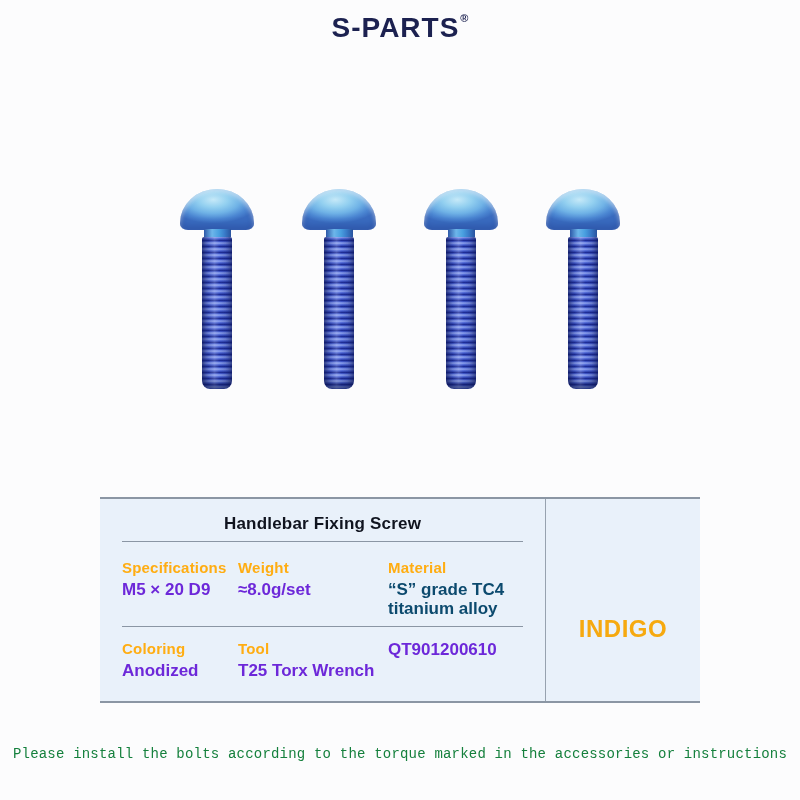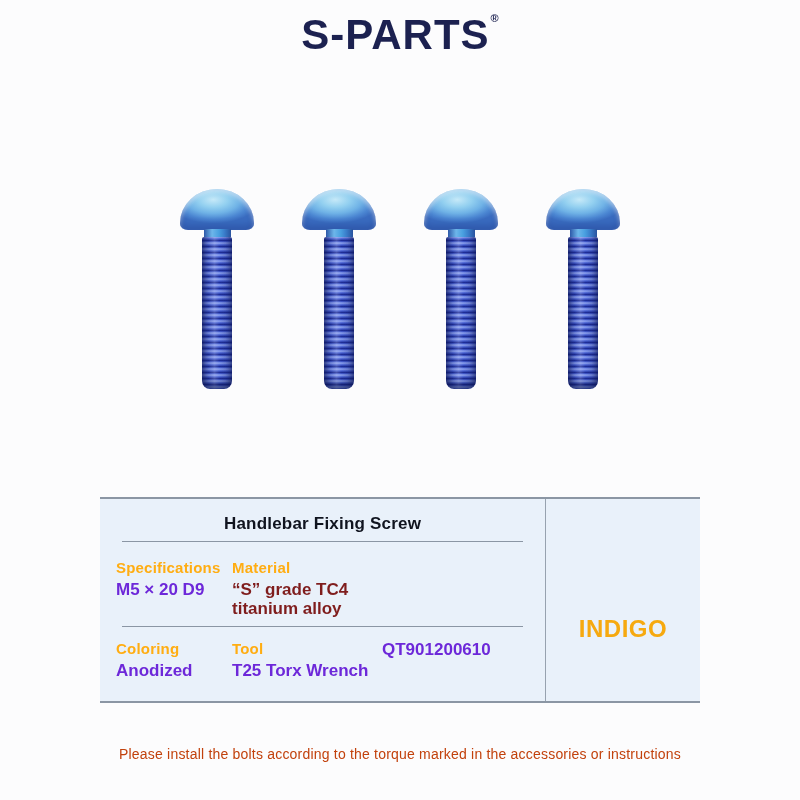--- a/index.html
+++ b/index.html
@@ -8,21 +8,21 @@
     background:#fcfcfd;
     font-family:"Liberation Sans", sans-serif;
   }
 
   
   .logo-row{
     position:absolute;top:14px;left:0;width:100%;
     text-align:center;color:#1c2150;line-height:1;
   }
   .logo-text{
-    font-size:42px;font-weight:bold;letter-spacing:1px;
+    font-size:28px;font-weight:bold;letter-spacing:1px;
     display:inline-block;vertical-align:top;
   }
   .reg-mark{
     font-size:11px;font-weight:bold;display:inline-block;
     vertical-align:top;margin-top:-1px;margin-left:1px;
   }
 
   
   .screws{
     position:absolute;top:189px;left:0;width:100%;
@@ -62,48 +62,48 @@
     display:flex;
   }
   .card-left{width:445px;display:flex;flex-direction:column;box-sizing:border-box;}
   .card-title{
     height:34px;padding-top:8px;display:flex;align-items:center;justify-content:center;
     font-size:17px;font-weight:bold;color:#10141f;letter-spacing:.2px;
   }
   .hline{border-top:1px solid #8b96a4;margin:0 22px;height:0;}
   .spec-row{
     display:grid;grid-template-columns:116px 150px 1fr;
-    padding:0 8px 0 16px;box-sizing:border-box;
+    padding:0 8px 0 22px;box-sizing:border-box;
   }
   .row-a{height:84px;padding-top:17px;}
   .row-b{flex:1;padding-top:13px;}
   .cell{min-width:0;}
   .cell-label{
     font-size:15px;font-weight:bold;color:#ffad12;
     margin-bottom:4px;letter-spacing:.2px;
   }
   .cell-value{
     font-size:17px;font-weight:bold;color:#6d28d9;line-height:1.12;
   }
-  .cell.accent .cell-value{color:#7f1d1d;}
+  .cell.accent .cell-value{color:#0c4a6e;}
   .cell.sn .cell-label{
     font-size:20px;font-weight:normal;color:#f5bd51;margin-bottom:2px;
   }
   .card-right{
     flex:1;border-left:1px solid #97a2af;box-sizing:border-box;
     display:flex;align-items:center;justify-content:center;padding-top:58px;
   }
   .color-name{
     font-size:24px;font-weight:bold;color:#f6a90f;letter-spacing:.5px;
   }
 
   
   .footer-note{
     position:absolute;top:746px;left:0;width:100%;
-    text-align:center;font-size:14px;color:#c2410c;letter-spacing:.2px;
+    text-align:center;font-size:14px;color:#15803d;letter-spacing:.2px;font-family:Liberation Mono, monospace;
   }
 </style>
 </head>
 <body>
 
 <div class="logo-row">
   <span class="logo-text">S-PARTS</span><span class="reg-mark">®</span>
 </div>
 
 <div class="screws" id="screws">
@@ -132,20 +132,24 @@
 <section class="card">
   <div class="card-left">
     <div class="card-title">Handlebar Fixing Screw</div>
     <div class="hline"></div>
 
     <div class="spec-row row-a">
       <div class="cell">
         <div class="cell-label">Specifications</div>
         <div class="cell-value">M5 × 20 D9</div>
       </div>
+      <div class="cell">
+        <div class="cell-label">Weight</div>
+        <div class="cell-value">≈8.0g/set</div>
+      </div>
       <div class="cell accent">
         <div class="cell-label">Material</div>
         <div class="cell-value">“S” grade TC4 titanium alloy</div>
       </div>
     </div>
 
     <div class="hline"></div>
 
     <div class="spec-row row-b">
       <div class="cell">

